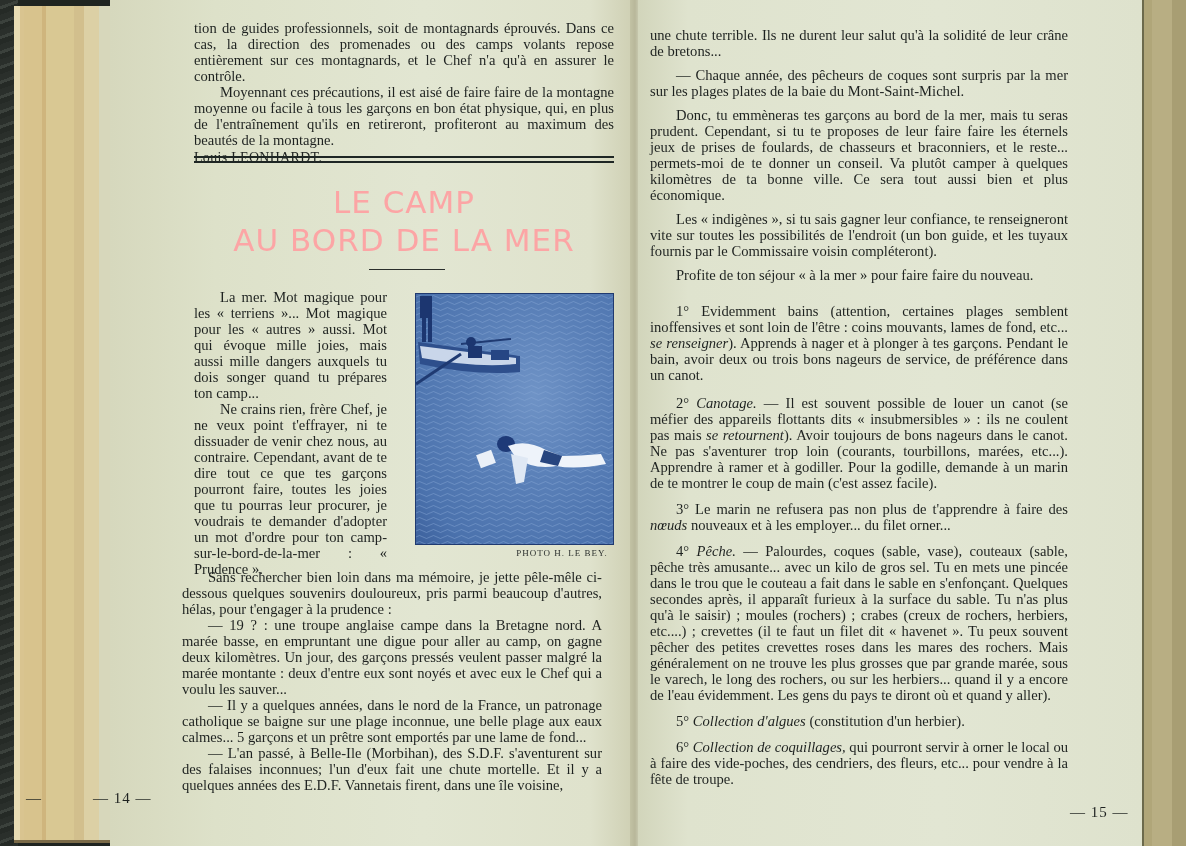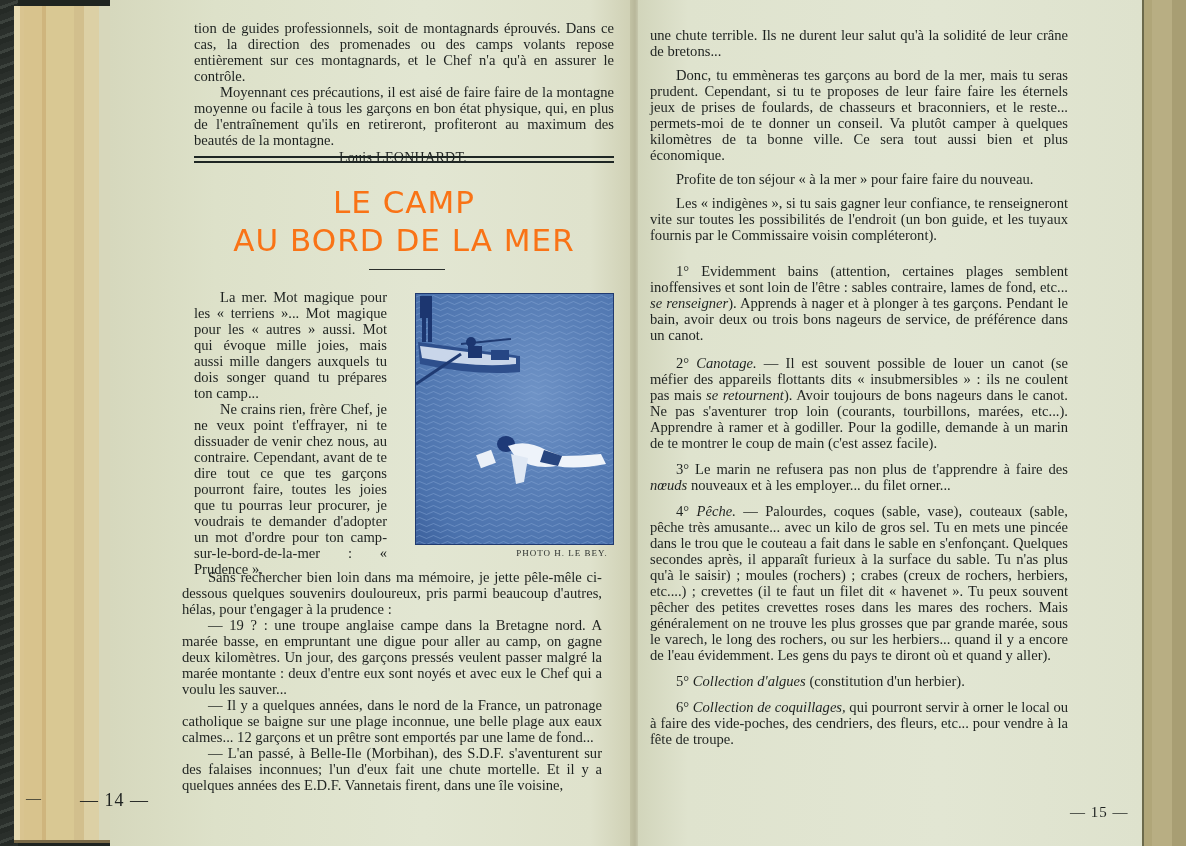--- a/index.html
+++ b/index.html
@@ -35,41 +35,41 @@
     background: linear-gradient(90deg, #6c6a4c 0 2px, #b0a679 2px 10px, #b8ae83 10px 30px, #a89e73 30px 44px);
   }
   .text { font-size: 14.6px; line-height: 16px; text-align: justify; }
   .text p { margin: 0; text-indent: 26px; }
   .text p.noindent { text-indent: 0; }
   .text p.gap { margin-top: 8px; }
   em { font-style: italic; }
 
   
   .lp-top { position: absolute; left: 194px; top: 20px; width: 420px; }
-  .signature { text-align: center; margin-top: 2px; padding-right: 2px; font-size: 14px; letter-spacing: 0.3px; }
+  .signature { text-align: left; margin-top: 2px; padding-right: 2px; font-size: 14px; letter-spacing: 0.3px; }
   .rule-double { position: absolute; left: 194px; top: 156px; width: 420px; height: 7px;
     border-top: 2px solid #1e2624; border-bottom: 2px solid #1e2624; box-sizing: border-box; }
   .title {
     position: absolute; left: 194px; top: 183px; width: 420px; text-align: center;
     font-family: "DejaVu Sans", "Liberation Sans", sans-serif;
-    color: #f97316; font-size: 31px; line-height: 38px; letter-spacing: 1px; font-weight: normal;
+    color: #fca5a5; font-size: 31px; line-height: 38px; letter-spacing: 1px; font-weight: normal;
   }
   .title-rule { position: absolute; left: 369px; top: 269px; width: 76px; height: 0; border-top: 1.5px solid #2a2e2c; }
   .lp-col { position: absolute; left: 194px; top: 289px; width: 193px; }
   .photo {
     position: absolute; left: 415px; top: 293px; width: 197px; height: 250px;
     background: radial-gradient(ellipse at 60% 40%, #6f93c6 0%, #5a80b8 40%, #4b72ad 80%, #3c609c 100%);
     border: 1px solid #203a70; overflow: hidden;
   }
   .photo-caption {
     position: absolute; left: 510px; top: 548px; width: 104px; text-align: center;
     font-size: 9px; letter-spacing: 1px; color: #2b2f2d;
   }
   .lp-bottom { position: absolute; left: 182px; top: 569px; width: 420px; }
-  .folio-left { position: absolute; left: 80px; top: 790px; font-size: 18px; letter-spacing: 1px; }
+  .folio-left { position: absolute; left: 93px; top: 790px; font-size: 15px; letter-spacing: 1px; }
   .folio-dash-edge { position: absolute; left: 26px; top: 790px; font-size: 15px; }
 
   
   .rp { position: absolute; left: 650px; top: 27px; width: 418px; }
   .folio-right { position: absolute; left: 1070px; top: 804px; font-size: 15px; letter-spacing: 1px; white-space: nowrap; }
 </style>
 </head>
 <body>
 
 <div class="cover-left"></div>
@@ -125,35 +125,36 @@
     <path d="M92 152 Q110 145 130 156 L145 162 Q165 162 185 160 L190 170 Q160 176 140 172 Q118 176 100 164 Z" fill="#eef3fa"></path>
     <path d="M128 156 L146 162 L142 172 L124 168 Z" fill="#27457f"></path>
     <path d="M95 160 L100 190 L108 188 L112 164 Z" fill="#dfe8f4"></path>
   </svg>
 </div>
 <div class="photo-caption">PHOTO H. LE BEY.</div>
 
 <div class="lp-bottom text">
   <p>Sans rechercher bien loin dans ma mémoire, je jette pêle-mêle ci-dessous quelques souvenirs douloureux, pris parmi beaucoup d'autres, hélas, pour t'engager à la prudence :</p>
   <p>— 19   ? : une troupe anglaise campe dans la Bretagne nord. A marée basse, en empruntant une digue pour aller au camp, on gagne deux kilomètres. Un jour, des garçons pressés veulent passer malgré la marée montante : deux d'entre eux sont noyés et avec eux le Chef qui a voulu les sauver...</p>
-  <p>— Il y a quelques années, dans le nord de la France, un patronage catholique se baigne sur une plage inconnue, une belle plage aux eaux calmes... 12 garçons et un prêtre sont emportés par une lame de fond...</p>
+  <p>— Il y a quelques années, dans le nord de la France, un patronage catholique se baigne sur une plage inconnue, une belle plage aux eaux calmes... 5 garçons et un prêtre sont emportés par une lame de fond...</p>
   <p>— L'an passé, à Belle-Ile (Morbihan), des S.D.F. s'aventurent sur des falaises inconnues; l'un d'eux fait une chute mortelle. Et il y a quelques années des E.D.F. Vannetais firent, dans une île voisine,</p>
 </div>
 
 <div class="folio-dash-edge">—</div>
 <div class="folio-left">— 14 —</div>
 
 <div class="rp text">
   <p class="noindent">une chute terrible. Ils ne durent leur salut qu'à la solidité de leur crâne de bretons...</p>
+  <p class="gap">— Chaque année, des pêcheurs de coques sont surpris par la mer sur les plages plates de la baie du Mont-Saint-Michel.</p>
   <p class="gap">Donc, tu emmèneras tes garçons au bord de la mer, mais tu seras prudent. Cependant, si tu te proposes de leur faire faire les éternels jeux de prises de foulards, de chasseurs et braconniers, et le reste... permets-moi de te donner un conseil. Va plutôt camper à quelques kilomètres de ta bonne ville. Ce sera tout aussi bien et plus économique.</p>
+  <p class="gap">Les « indigènes », si tu sais gagner leur confiance, te renseigneront vite sur toutes les possibilités de l'endroit (un bon guide, et les tuyaux fournis par le Commissaire voisin compléteront).</p>
   <p class="gap">Profite de ton séjour « à la mer » pour faire faire du nouveau.</p>
-  <p class="gap">Les « indigènes », si tu sais gagner leur confiance, te renseigneront vite sur toutes les possibilités de l'endroit (un bon guide, et les tuyaux fournis par le Commissaire voisin compléteront).</p>
 
   <p class="gap" style="margin-top:20px">
-    <span>1°</span><span> Evidemment bains (attention, certaines plages semblent inoffensives et sont loin de l'être : sables contraire, lames de fond, etc... </span><em>se renseigner</em><span>). Apprends à nager et à plonger à tes garçons. Pendant le bain, avoir deux ou trois bons nageurs de service, de préférence dans un canot.</span>
+    <span>1°</span><span> Evidemment bains (attention, certaines plages semblent inoffensives et sont loin de l'être : coins mouvants, lames de fond, etc... </span><em>se renseigner</em><span>). Apprends à nager et à plonger à tes garçons. Pendant le bain, avoir deux ou trois bons nageurs de service, de préférence dans un canot.</span>
   </p>
   <p class="gap" style="margin-top:12px">
     <span>2°</span> <em>Canotage.</em><span> — Il est souvent possible de louer un canot (se méfier des appareils flottants dits « insubmersibles » : ils ne coulent pas mais </span><em>se retournent</em><span>). Avoir toujours de bons nageurs dans le canot. Ne pas s'aventurer trop loin (courants, tourbillons, marées, etc...). Apprendre à ramer et à godiller. Pour la godille, demande à un marin de te montrer le coup de main (c'est assez facile).</span>
   </p>
   <p class="gap" style="margin-top:10px">
     <span>3°</span><span> Le marin ne refusera pas non plus de t'apprendre à faire des </span><em>nœuds</em><span> nouveaux et à les employer... du filet orner...</span>
   </p>
   <p class="gap" style="margin-top:10px">
     <span>4°</span> <em>Pêche.</em><span> — Palourdes, coques (sable, vase), couteaux (sable, pêche très amusante... avec un kilo de gros sel. Tu en mets une pincée dans le trou que le couteau a fait dans le sable en s'enfonçant. Quelques secondes après, il apparaît furieux à la surface du sable. Tu n'as plus qu'à le saisir) ; moules (rochers) ; crabes (creux de rochers, herbiers, etc....) ; crevettes (il te faut un filet dit « havenet ». Tu peux souvent pêcher des petites crevettes roses dans les mares des rochers. Mais généralement on ne trouve les plus grosses que par grande marée, sous le varech, le long des rochers, ou sur les herbiers... quand il y a encore de l'eau évidemment. Les gens du pays te diront où et quand y aller).</span>
   </p>

